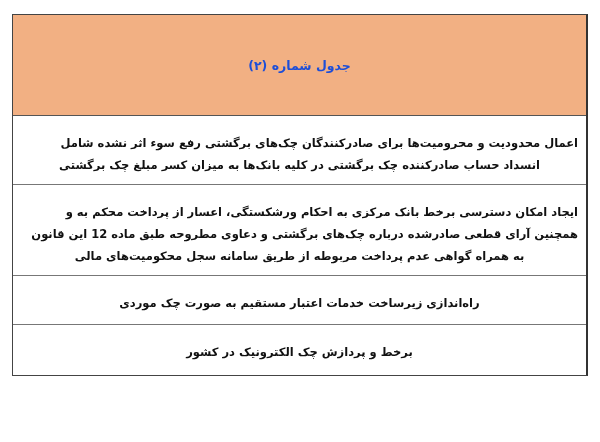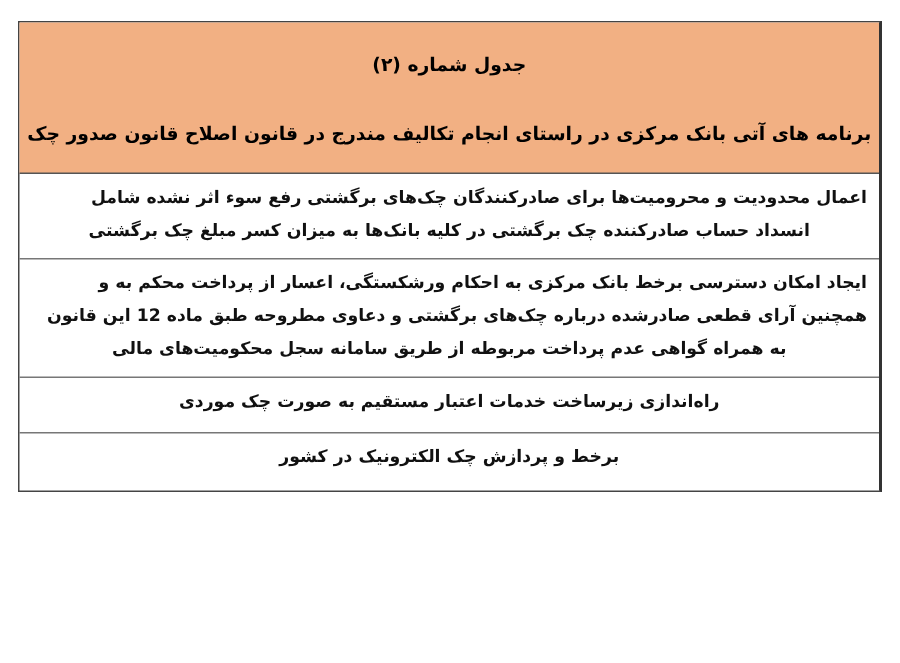--- a/index.html
+++ b/index.html
@@ -3,31 +3,30 @@
   <meta charset="utf-8">
   <style>
     html, body { margin:0; padding:0; background:#ffffff; }
     body { width:600px; height:442px; position:relative; overflow:hidden;
            font-family:"DejaVu Sans", sans-serif; }
     .table { position:absolute; left:12px; top:14px; width:576px;
              border:1px solid #444; border-right:2px solid #333; box-sizing:border-box; direction:rtl; }
     .header { background:#f2b083; border-bottom:1px solid #555; height:101px;
               display:flex; flex-direction:column; justify-content:space-around; align-items:center;
               padding:4px 0; box-sizing:border-box; }
-    .header div { font-weight:bold; font-size:12.5px; color:#000000; text-align:left; }
+    .header div { font-weight:bold; font-size:12.5px; color:#1d4ed8; text-align:left; }
     .row { border-bottom:1px solid #777; padding:4px 8px; box-sizing:border-box;
-           font-weight:bold; font-size:11.5px; line-height:22px; color:#111; text-align:center; }
+           font-weight:bold; font-size:11.5px; line-height:22px; color:#111; text-align:center;margin-top:12px; }
     .row:last-child { border-bottom:none; }
     .row.justify { text-align:right; text-align-last:center; }
   </style>
 </head>
 <body>
 
 <div class="table">
   <div class="header">
     <div>جدول شماره (۲)</div>
-    <div>برنامه های آتی بانک مرکزی در راستای انجام تکالیف مندرج در قانون اصلاح قانون صدور چک</div>
   </div>
   <div class="row justify" style="height:57px">اعمال محدودیت و محرومیت‌ها برای صادرکنندگان چک‌های برگشتی رفع سوء اثر نشده شامل انسداد حساب صادرکننده چک برگشتی در کلیه بانک‌ها به میزان کسر مبلغ چک برگشتی</div>
   <div class="row justify" style="height:79px">ایجاد امکان دسترسی برخط بانک مرکزی به احکام ورشکستگی، اعسار از پرداخت محکم به و همچنین آرای قطعی صادرشده درباره چک‌های برگشتی و دعاوی مطروحه طبق ماده 12 این قانون به همراه گواهی عدم پرداخت مربوطه از طریق سامانه سجل محکومیت‌های مالی</div>
   <div class="row" style="height:37px">راه‌اندازی زیرساخت خدمات اعتبار مستقیم به صورت چک موردی</div>
   <div class="row" style="height:38px">برخط و پردازش چک الکترونیک در کشور</div>
 </div>
 
 </body></html>

